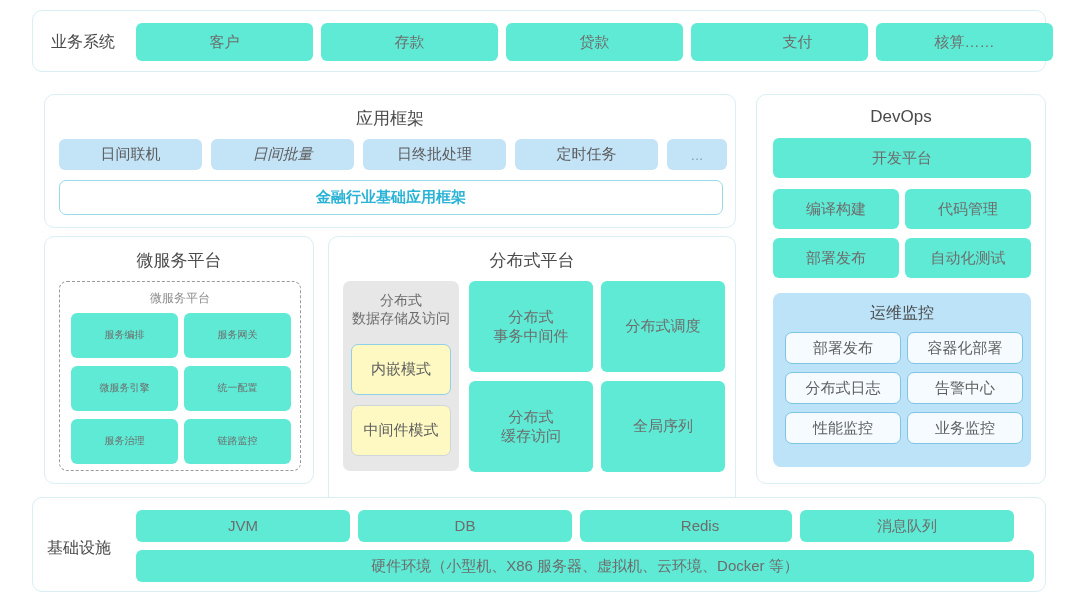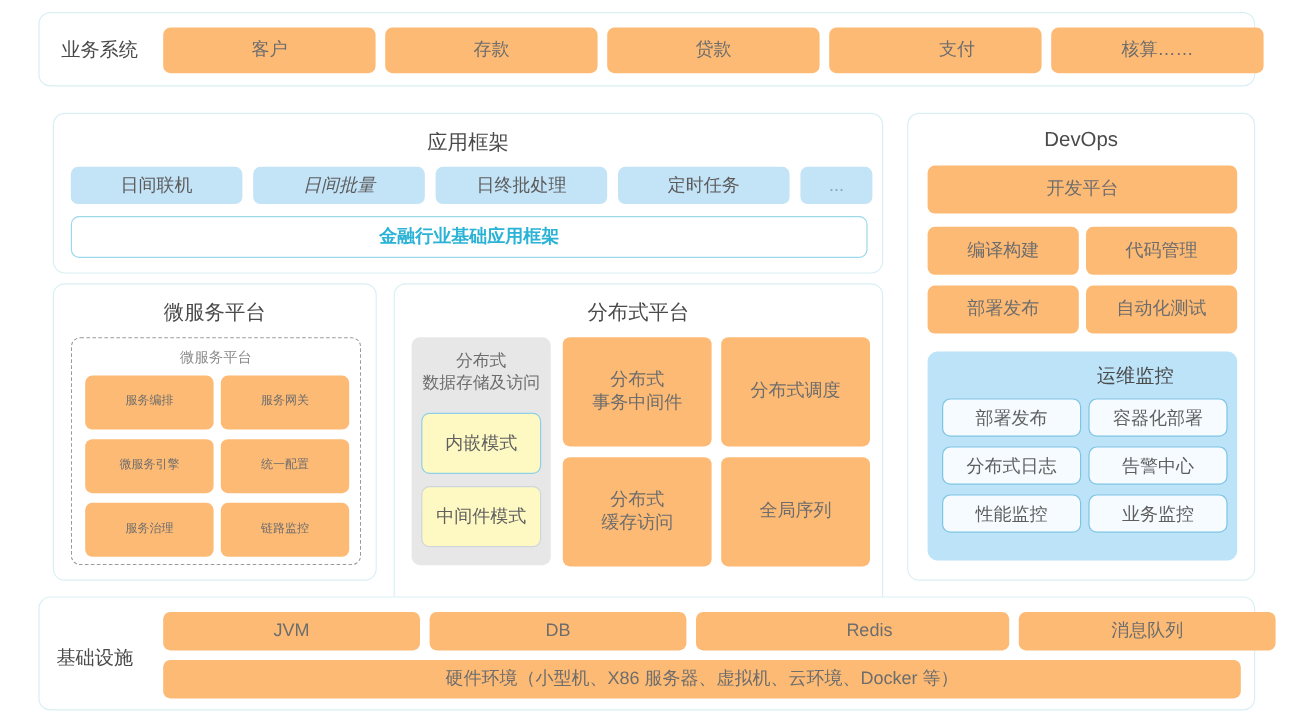--- a/index.html
+++ b/index.html
@@ -15,21 +15,21 @@
   
   .panel {
     position: absolute;
     background: #ffffff;
     border: 1px solid #d9eff4;
     border-radius: 10px;
   }
 
   
   .chip {
-    background: #fdba74;
+    background: #5eead4;
     border-radius: 6px;
     color: #6d6d6d;
     display: flex;
     align-items: center;
     justify-content: center;
     text-align: center;
     font-size: 15px;
     line-height: 1.25;
     white-space: pre-line;
   }
@@ -133,21 +133,21 @@
     position: absolute; left: 16px; top: 94px;
     display: grid; grid-template-columns: 126px 126px; gap: 9px 6px;
   }
   #devops-grid .chip { height: 40px; }
   #ops-box {
     position: absolute; left: 16px; top: 198px; width: 258px; height: 174px;
     background: #bde3f8; border-radius: 8px;
   }
   #ops-title {
     position: absolute; width: 100%; top: 10px; text-align: center;
-    color: #4a4a4a; font-size: 16px; margin-left: 44px;
+    color: #4a4a4a; font-size: 16px;
   }
   #ops-grid {
     position: absolute; left: 12px; top: 39px;
     display: grid; grid-template-columns: 116px 116px; gap: 8px 6px;
   }
   #ops-grid .chip-white { height: 32px; border-color: #7ec4e3; background: #f5fbfe; }
 
   
   #infra-panel { left: 32px; top: 497px; width: 1014px; height: 95px; }
   #infra-row {
@@ -240,19 +240,19 @@
         <div class="chip-white">业务监控</div>
       </div>
     </div>
   </div>
 
   <div class="panel" id="infra-panel">
     <div class="side-label" style="left:14px; top:40px;">基础设施</div>
     <div id="infra-row">
       <div class="chip" style="width:214px;">JVM</div>
       <div class="chip" style="width:214px;">DB</div>
-      <div class="chip" style="width:261px;padding-left:28px;">Redis</div>
+      <div class="chip" style="width:212px;padding-left:28px;">Redis</div>
       <div class="chip" style="width:214px;">消息队列</div>
     </div>
     <div class="chip" id="infra-hw">硬件环境（小型机、X86 服务器、虚拟机、云环境、Docker 等）</div>
   </div>
 
 </div>
 
 </body></html>

